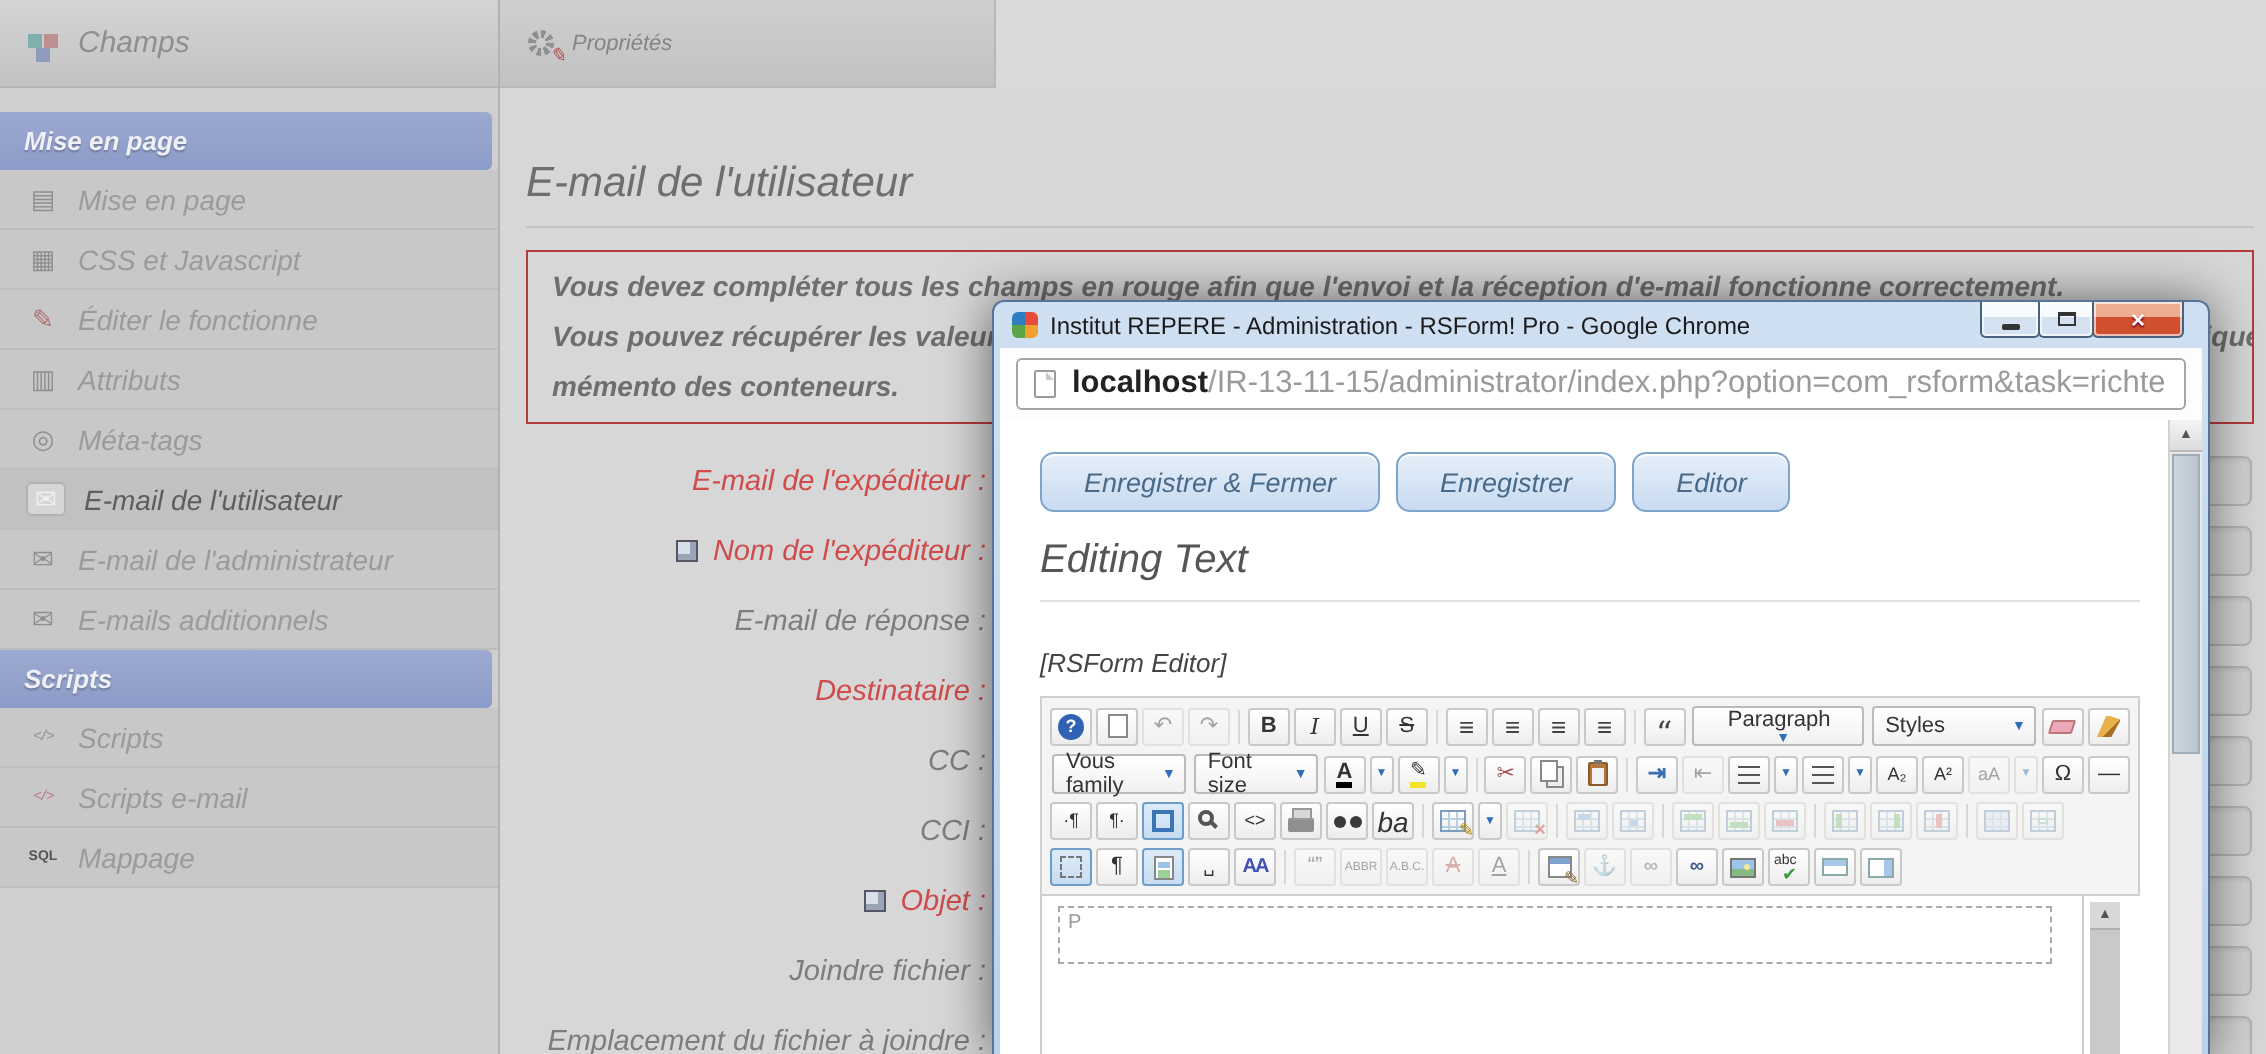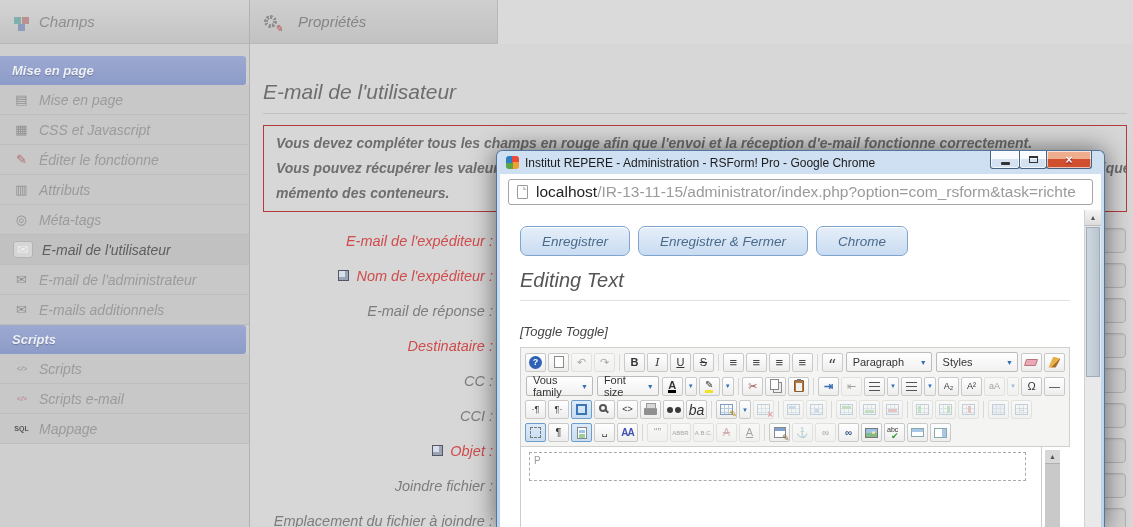--- a/index.html
+++ b/index.html
@@ -37,23 +37,23 @@
   .sw-cubes { width:7px; height:7px; background:#7fb0ab; margin:3px 8px 6px 0;
               box-shadow:8px 0 0 #bd8f8f, 4px 7px 0 #8f9cbd; }
   .sw-gear { width:13px; height:13px; border-radius:50%;
              background:repeating-conic-gradient(#909090 0 25deg,#c4c4c4 25deg 45deg); }
   .sw-gear::after { content:""; position:absolute; inset:4px; background:#cccccc; border-radius:50%; }
   .sw-gear::before { content:"✎"; position:absolute; right:-6px; bottom:-6px; font-size:10px; color:#b05555; z-index:2; }
 
   
   #main { position:absolute; left:250px; top:0; right:0; bottom:0; background:#d7d7d7; }
   .tabbar { height:44px; background:#dadada; }
-  .tab { width:248px; height:44px; display:flex; align-items:center; gap:21px; padding-left:14px;
+  .tab { width:248px; height:44px; display:flex; align-items:center; gap:9px; padding-left:14px;
          background:linear-gradient(#cfcfcf,#c2c2c2); border-right:1px solid #b8b8b8;
-         border-bottom:1px solid #b8b8b8; font-style:italic; font-size:15px; color:#858585; }
+         border-bottom:1px solid #b8b8b8; font-style:italic; font-size:11px; color:#858585; }
   .content { padding:0 4px 0 13px; }
   .page-title { margin-top:36px; font-style:italic; font-size:21px; color:#6e6e6e; }
   .title-hr { border:none; border-top:1px solid #c2c2c2; margin:9px 2px 11px 0; }
   .warnbox { border:1px solid #b23b3b; margin-right:2px; padding:5px 12px;
              font-style:italic; font-size:14px; color:#6e6e6e; line-height:25px; overflow:hidden; }
   .warnbox div { white-space:nowrap;font-weight:bold; }
   .formarea { margin-top:11px; }
   .frow { height:35px; display:flex; align-items:center; }
   .frow .lbl { flex:0 0 230px; text-align:right; font-style:italic; font-size:14.5px; color:#7d7d7d;
                display:flex; justify-content:flex-end; align-items:center; gap:7px; }
@@ -78,21 +78,21 @@
             background:linear-gradient(#f8fbfe 0 45%,#d3e1f0 45% 100%);
             box-shadow:inset 0 0 0 1px rgba(255,255,255,.65); }
   .wc-min { width:30px; } .wc-max { width:28px; }
   .wc-close { width:46px; background:linear-gradient(#efad8f 0 45%,#cf4f2e 45% 100%); }
   .mg-min { width:9px; height:3px; background:#333; margin-top:7px; border-radius:1px; }
   .mg-max { width:9px; height:7px; border:1px solid #333; border-top:2px solid #333; }
   .mg-x { color:#fff; font-weight:bold; font-size:12px; text-shadow:0 1px 1px #702; }
   .addr-row { background:#fdfdfd; padding:5px 8px; height:36px; }
   .urlbox { height:26px; border:1px solid #a5a5a5; border-radius:3px; background:#fff;
             display:flex; align-items:center; gap:8px; padding:0 8px; overflow:hidden; white-space:nowrap; }
-  .urlbox .host { font-size:15.5px; color:#222; }
+  .urlbox .host { font-size:15.5px; color:#222;font-weight:bold; }
   .urlbox .path { font-size:15.5px; color:#9a9a9a; }
   .sw-doc { width:11px; height:14px; background:#fff; border:1px solid #9a9a9a; border-radius:1px; flex:0 0 auto; }
   .sw-doc::after { content:""; position:absolute; right:0; top:0; border-style:solid;
                    border-width:0 4px 4px 0; border-color:#fff #fff #c9c9c9 #c9c9c9; }
   .win-body { position:relative; background:#fff; height:320px; }
   .win-sb { position:absolute; right:0; top:0; bottom:0; width:17px; background:#e9e9e9;
             border-left:1px solid #d2d2d2; }
   .sb-up { height:16px; background:linear-gradient(#f4f4f4,#dcdcdc); border-bottom:1px solid #bbb;
            display:flex; align-items:center; justify-content:center; font-size:7px; color:#555; }
   .sb-thumb { position:absolute; left:1px; right:1px; top:17px; height:150px;
@@ -355,27 +355,27 @@
       <span style="white-space:nowrap;"><span class="host">localhost</span><span class="path">/IR-13-11-15/administrator/index.php?option=com_rsform&amp;task=richte</span></span>
     </div>
   </div>
   <div class="win-body">
     <div class="win-sb">
       <div class="sb-up">▲</div>
       <div class="sb-thumb"></div>
     </div>
     <div class="win-content">
       <div class="btnrow">
+        <div class="jbtn">Enregistrer &amp; Fermer</div>
         <div class="jbtn">Enregistrer</div>
-        <div class="jbtn">Enregistrer &amp; Fermer</div>
-        <div class="jbtn">Chrome</div>
+        <div class="jbtn">Editor</div>
       </div>
       <div class="ed-title">Editing Text</div>
       <hr class="ed-hr">
-      <div class="toggle-ed">[Toggle Toggle]</div>
+      <div class="toggle-ed">[RSForm Editor]</div>
       <div class="mce-toolbar">
         <div class="tb-row">
             <span class="tb-btn">
               <span class="g c-help">?</span>
             </span>
             <span class="tb-btn">
               <span class="sw sw-page"></span>
             </span>
             <span class="tb-btn st-grey">
               <span class="g ">↶</span>
@@ -406,21 +406,21 @@
             <span class="tb-btn">
               <span class="g c-al">≡</span>
             </span>
             <span class="tb-btn">
               <span class="g c-al">≡</span>
             </span>
             <span class="tb-sep"></span>
             <span class="tb-btn">
               <span class="g c-q">“</span>
             </span>
-            <span class="tb-dd" style="width: 96px;">
+            <span class="tb-dd" style="width: 96px; flex-direction: column;">
               <span class="ddl">Paragraph</span>
               <span class="dda">▼</span>
             </span>
             <span class="tb-dd" style="width: 92px;">
               <span class="ddl">Styles</span>
               <span class="dda">▼</span>
             </span>
             <span class="tb-btn">
               <span class="sw sw-eraser"></span>
             </span>

